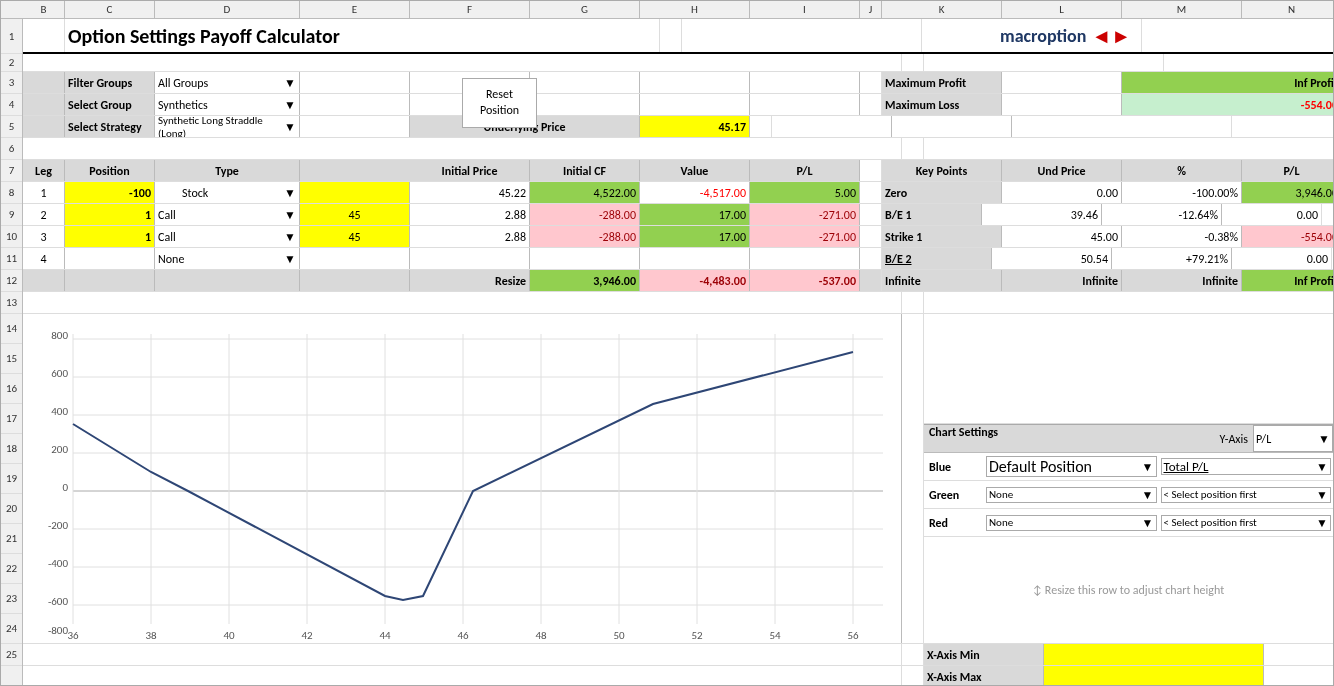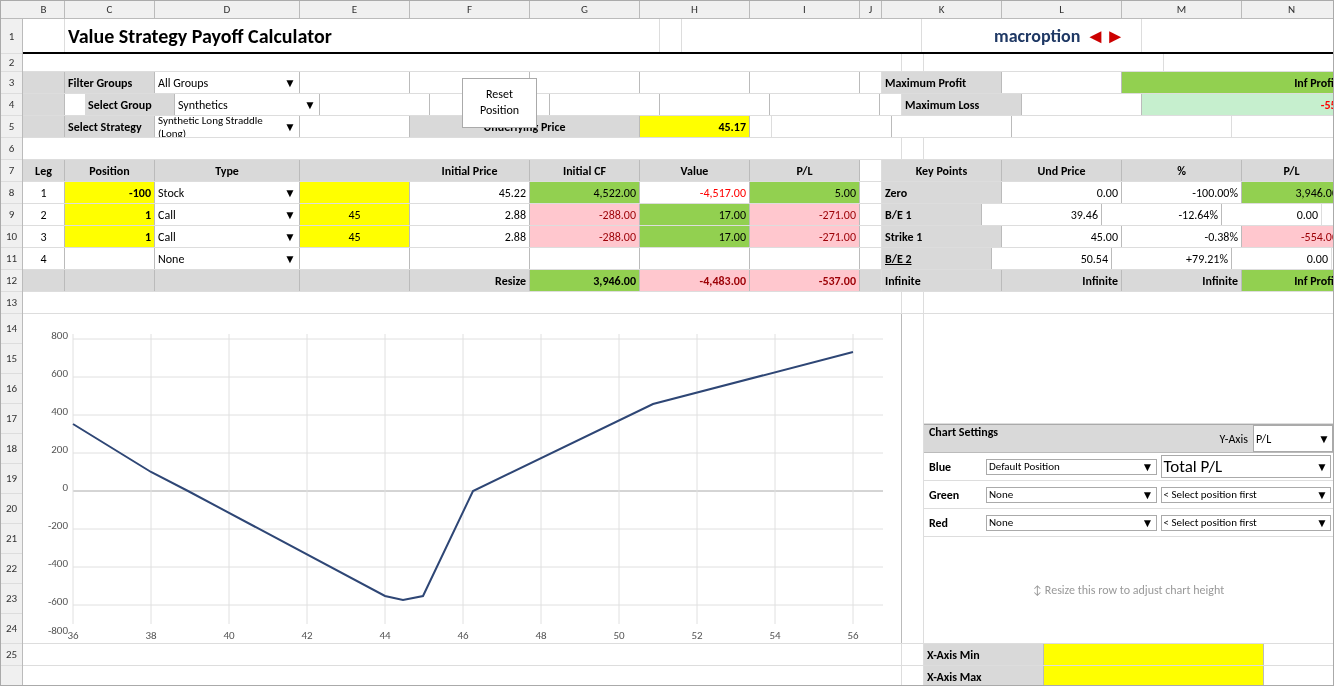--- a/index.html
+++ b/index.html
@@ -92,25 +92,25 @@
       <div class="row-num" style="height:30px">23</div>
       <div class="row-num" style="height:30px">24</div>
       <div class="row-num" style="height:22px">25</div>
     </div>
 
     <div class="grid-content">
 
       <div class="grid-row" style="height:35px; border-bottom:2px solid #000;">
         <div class="cell bg-white" style="width:42px; border-right:1px solid #ddd;"></div>
         <div class="cell bg-white title-cell font-bold" style="width:595px; border-right:1px solid #ddd;">
-          <span>Value Strategy Payoff Calculator</span>
+          <span>Option Settings Payoff Calculator</span>
         </div>
         <div class="cell bg-white" style="width:22px;"></div>
         <div class="cell bg-white" style="width:240px;"></div>
-        <div class="cell bg-white macroption-logo" style="width:220px; justify-content:flex-end; padding-right:16px;">
+        <div class="cell bg-white macroption-logo" style="width:220px; justify-content:flex-end; padding-right:10px;">
           <span style="font-size:18px; font-weight:bold; color:#1f3864;">macroption</span>
           <span style="color:#cc0000; font-size:20px;">◄►</span>
         </div>
       </div>
 
       <div class="grid-row" style="height:18px;">
         <div class="cell bg-white" style="width:879px;"></div>
         <div class="cell bg-white" style="width:22px;"></div>
         <div class="cell bg-white" style="width:240px;"></div>
         <div class="cell bg-white" style="width:220px;"></div>
@@ -136,21 +136,21 @@
           <span>Maximum Profit</span>
         </div>
         <div class="cell bg-white" style="width:120px; border-right:1px solid #bbb;"></div>
         <div class="cell bg-green-bright font-bold text-right" style="width:220px; justify-content:flex-end;">
           <span>Inf Profit</span>
         </div>
       </div>
 
       <div class="grid-row" style="height:22px;">
         <div class="cell bg-gray" style="width:42px; border-right:1px solid #bbb;"></div>
-        <div class="cell bg-gray font-bold" style="width:90px; border-right:1px solid #bbb;margin-left:20px;">
+        <div class="cell bg-gray font-bold" style="width:90px; border-right:1px solid #bbb;">
           <span>Select Group</span>
         </div>
         <div class="cell bg-white" style="width:145px; border-right:1px solid #bbb;gap:32px;">
           <span style="flex:1;">Synthetics</span>
           <span>▼</span>
         </div>
         <div class="cell bg-white" style="width:110px; border-right:1px solid #bbb;"></div>
         <div class="cell bg-white" style="width:120px; border-right:1px solid #bbb;"></div>
         <div class="cell bg-white" style="width:110px; border-right:1px solid #bbb;"></div>
         <div class="cell bg-white" style="width:110px; border-right:1px solid #bbb;"></div>
@@ -236,21 +236,21 @@
       </div>
 
       <div class="grid-row" style="height:22px;">
         <div class="cell text-center" style="width:42px; border-right:1px solid #bbb; justify-content:center;">
           <span>1</span>
         </div>
         <div class="cell bg-yellow text-right" style="width:90px; border-right:1px solid #bbb; justify-content:flex-end; font-weight:bold;">
           <span>-100</span>
         </div>
         <div class="cell bg-white" style="width:145px; border-right:1px solid #bbb;">
-          <span style="flex:1;">Stock</span>
+          <span style="flex:1;margin-left:24px;">Stock</span>
           <span>▼</span>
         </div>
         <div class="cell bg-yellow text-center" style="width:110px; border-right:1px solid #bbb; justify-content:center;">
           <span></span>
         </div>
         <div class="cell text-right" style="width:120px; border-right:1px solid #bbb; justify-content:flex-end;">
           <span>45.22</span>
         </div>
         <div class="cell bg-green-bright text-right" style="width:110px; border-right:1px solid #bbb; justify-content:flex-end;">
           <span>4,522.00</span>
@@ -504,25 +504,25 @@
                 <span style="flex:1;">P/L</span>
                 <span>▼</span>
               </div>
             </div>
 
             <div style="display:flex; height:28px; border-bottom:1px solid #ddd; align-items:center;">
               <div style="width:60px; padding:0 5px; font-weight:bold;">
                 <span>Blue</span>
               </div>
               <div style="flex:1; display:flex; align-items:center; border:1px solid #aaa; background:#fff; padding:0 2px; margin:2px;">
-                <span style="flex:1; font-size:11px;">Default Position</span>
+                <span style="flex:1; font-size:16px;">Default Position</span>
                 <span>▼</span>
               </div>
               <div style="flex:1; display:flex; align-items:center; border:1px solid #aaa; background:#fff; padding:0 2px; margin:2px;">
-                <span style="flex:1; font-size:17px;">Total P/L</span>
+                <span style="flex:1; font-size:13px;text-decoration:underline;">Total P/L</span>
                 <span>▼</span>
               </div>
             </div>
 
             <div style="display:flex; height:28px; border-bottom:1px solid #ddd; align-items:center;">
               <div style="width:60px; padding:0 5px; font-weight:bold;">
                 <span>Green</span>
               </div>
               <div style="flex:1; display:flex; align-items:center; border:1px solid #aaa; background:#fff; padding:0 2px; margin:2px;">
                 <span style="flex:1; font-size:11px;">None</span>

